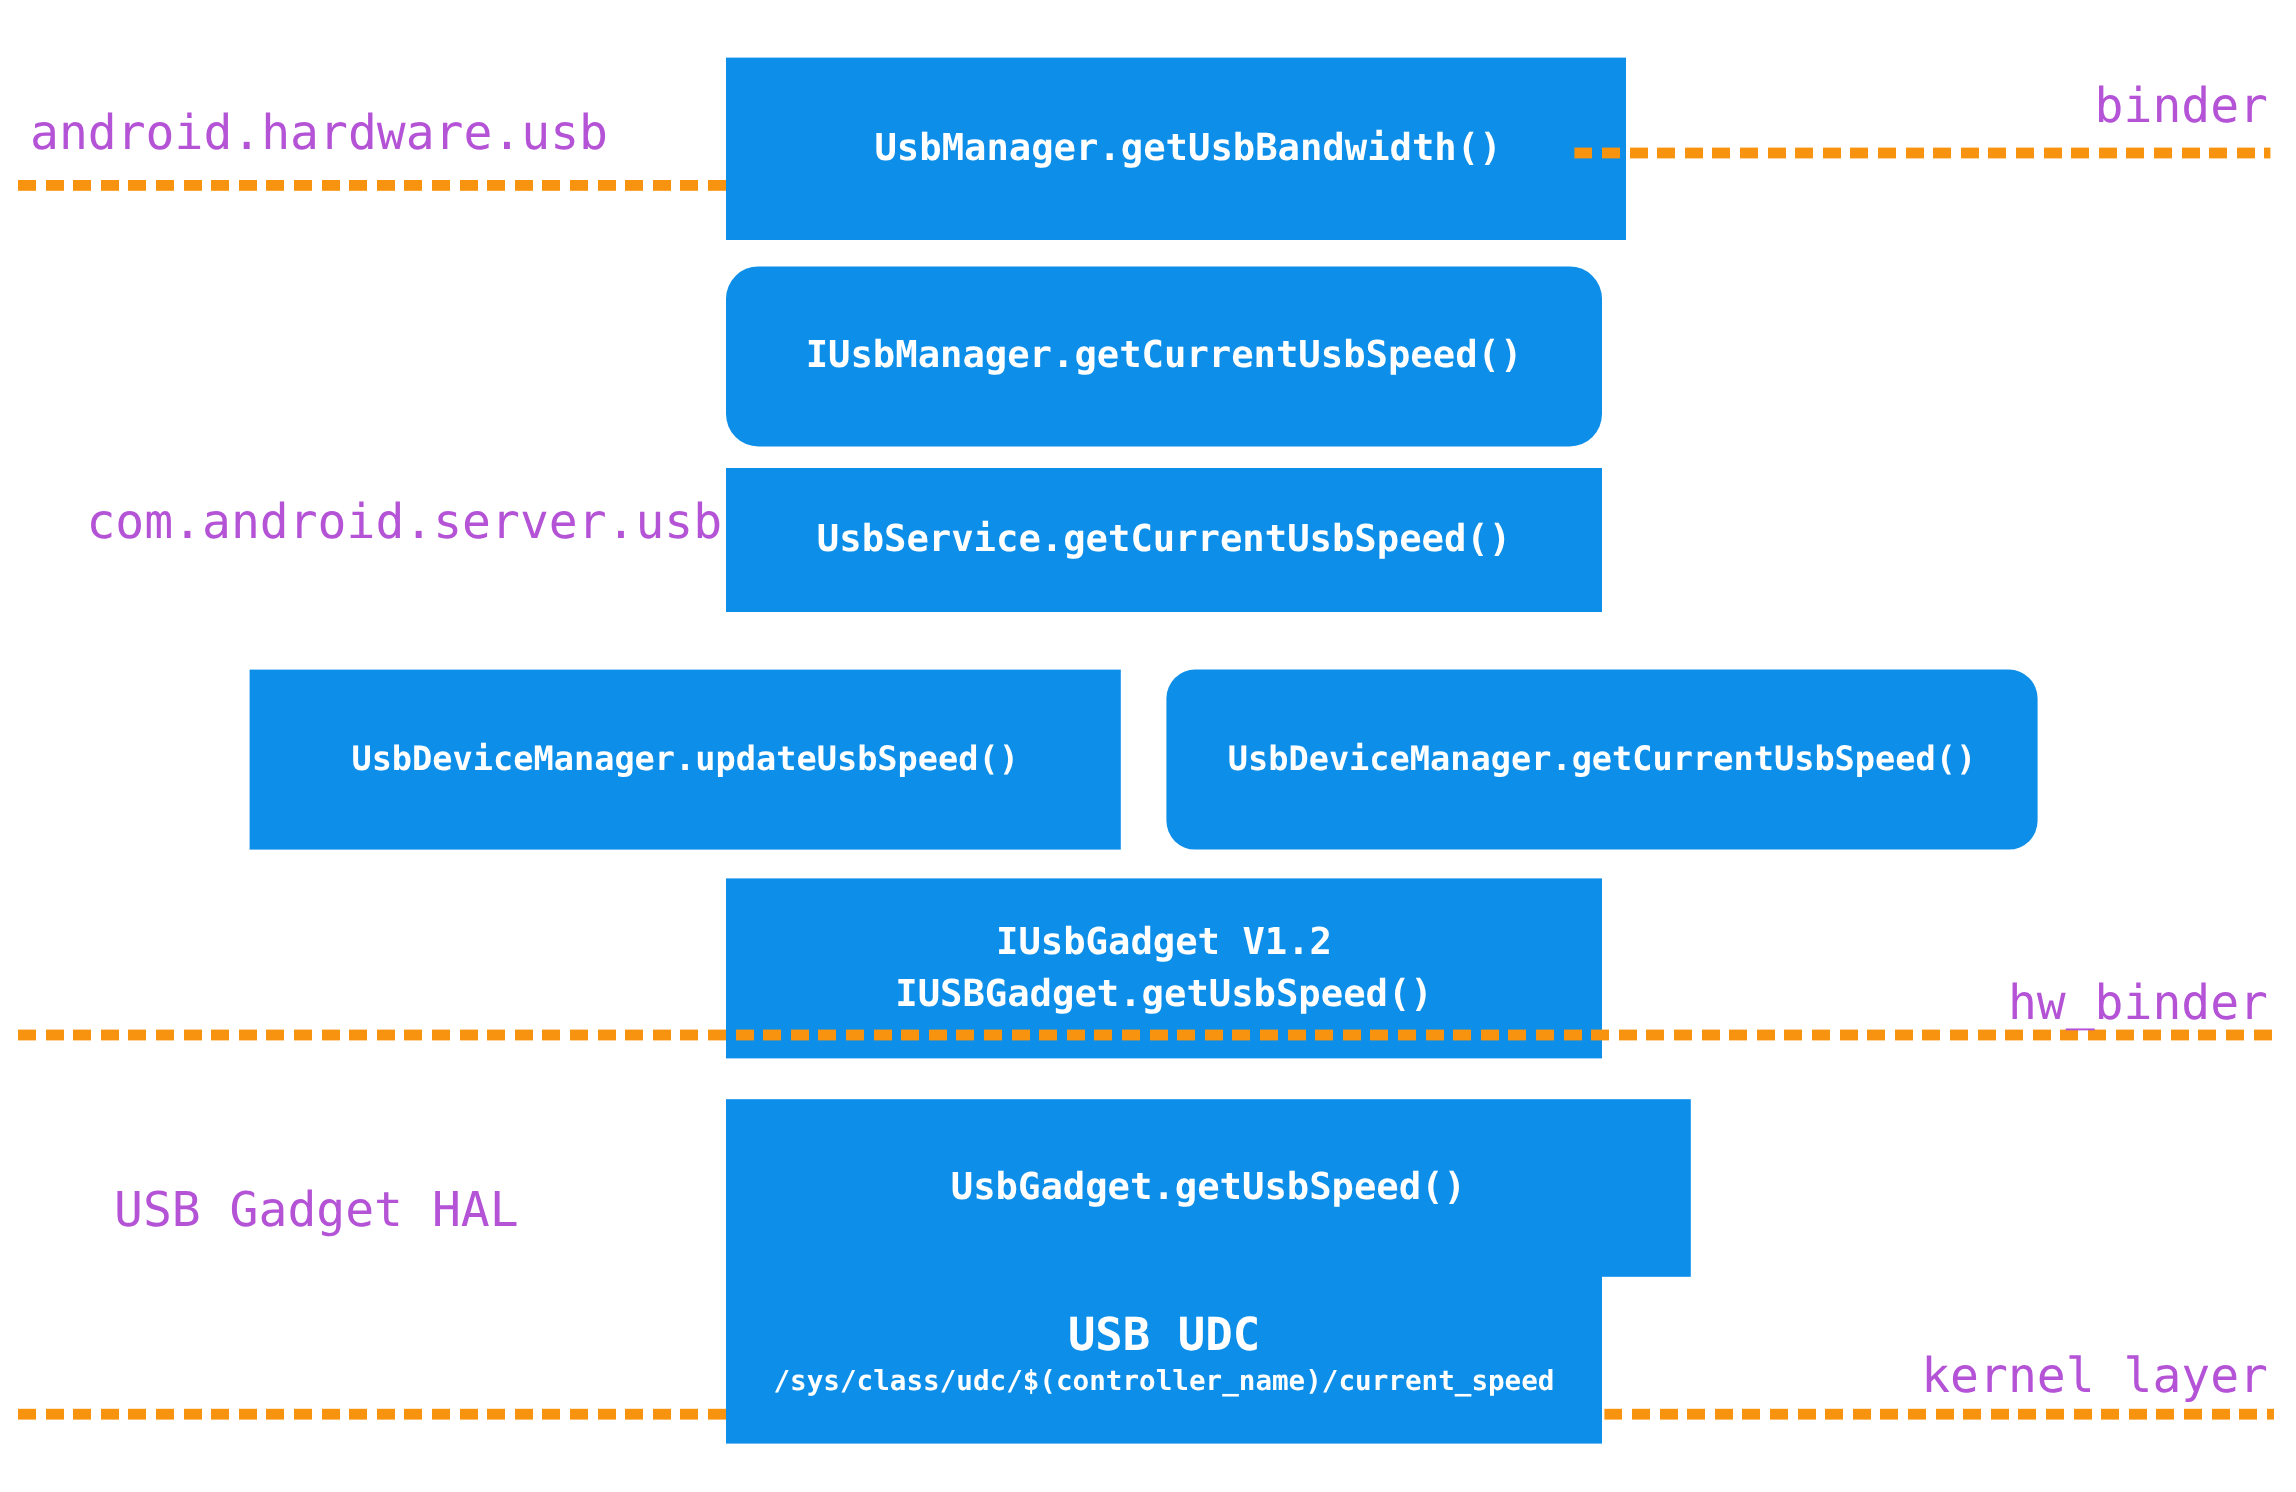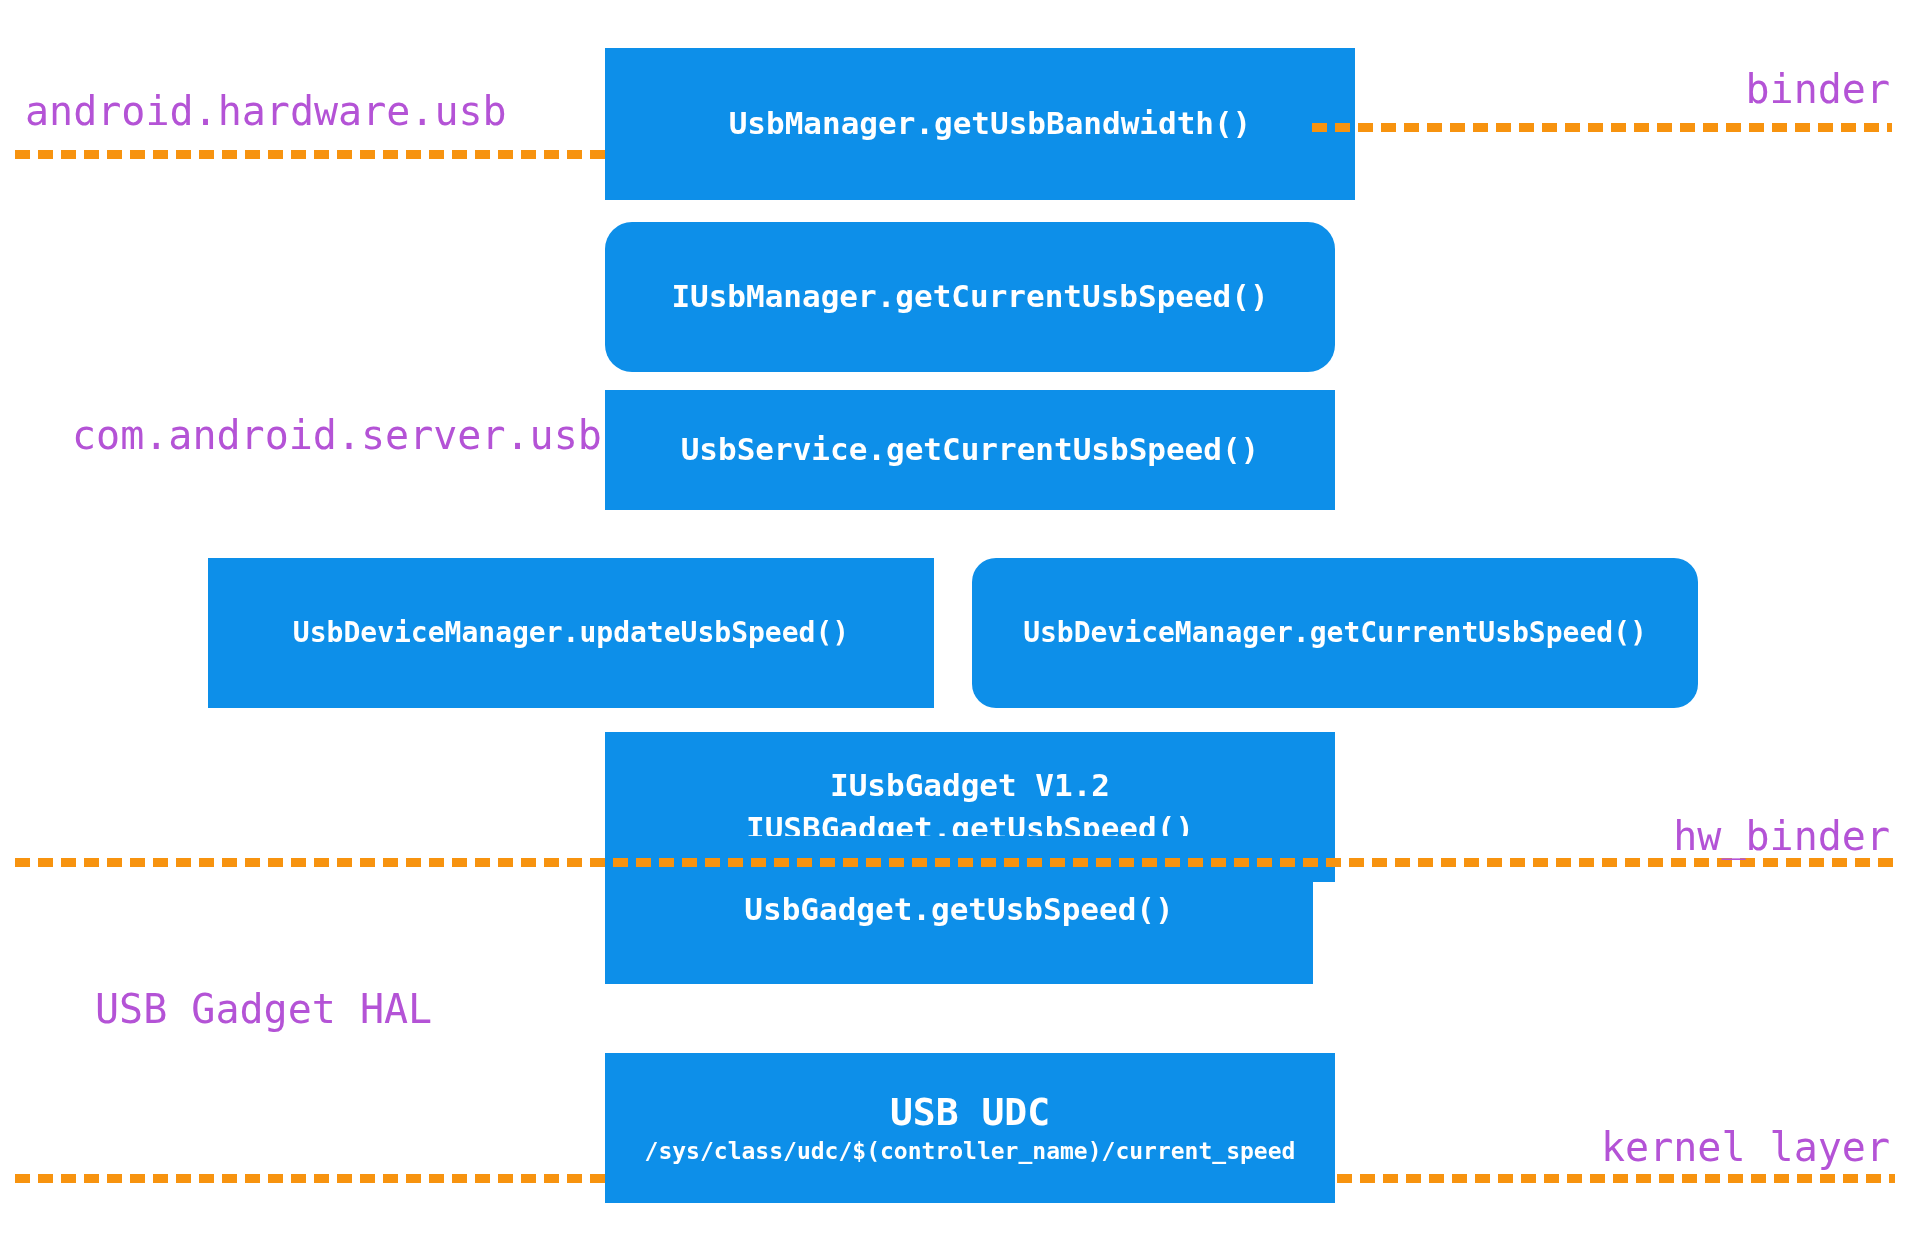--- a/index.html
+++ b/index.html
@@ -103,21 +103,21 @@
 
   <div class="box" style="left:972px; top:558px; width:726px; height:150px; font-size:28px;border-radius:24px;">
     <span>UsbDeviceManager.getCurrentUsbSpeed()</span>
   </div>
 
   <div class="box" style="left:605px; top:732px; width:730px; height:150px;">
     <span>IUsbGadget V1.2</span>
     <span>IUSBGadget.getUsbSpeed()</span>
   </div>
 
-  <div class="box" style="left:605px; top:836px; width:708px; height:148px;">
+  <div class="box" style="left:605px; top:916px; width:804px; height:148px;">
     <span>UsbGadget.getUsbSpeed()</span>
   </div>
 
   <div class="box" style="left:605px; top:1053px; width:730px; height:150px;">
     <span class="big-line">USB UDC</span>
     <span class="small-line">/sys/class/udc/$(controller_name)/current_speed</span>
   </div>
 
 </div>
 

